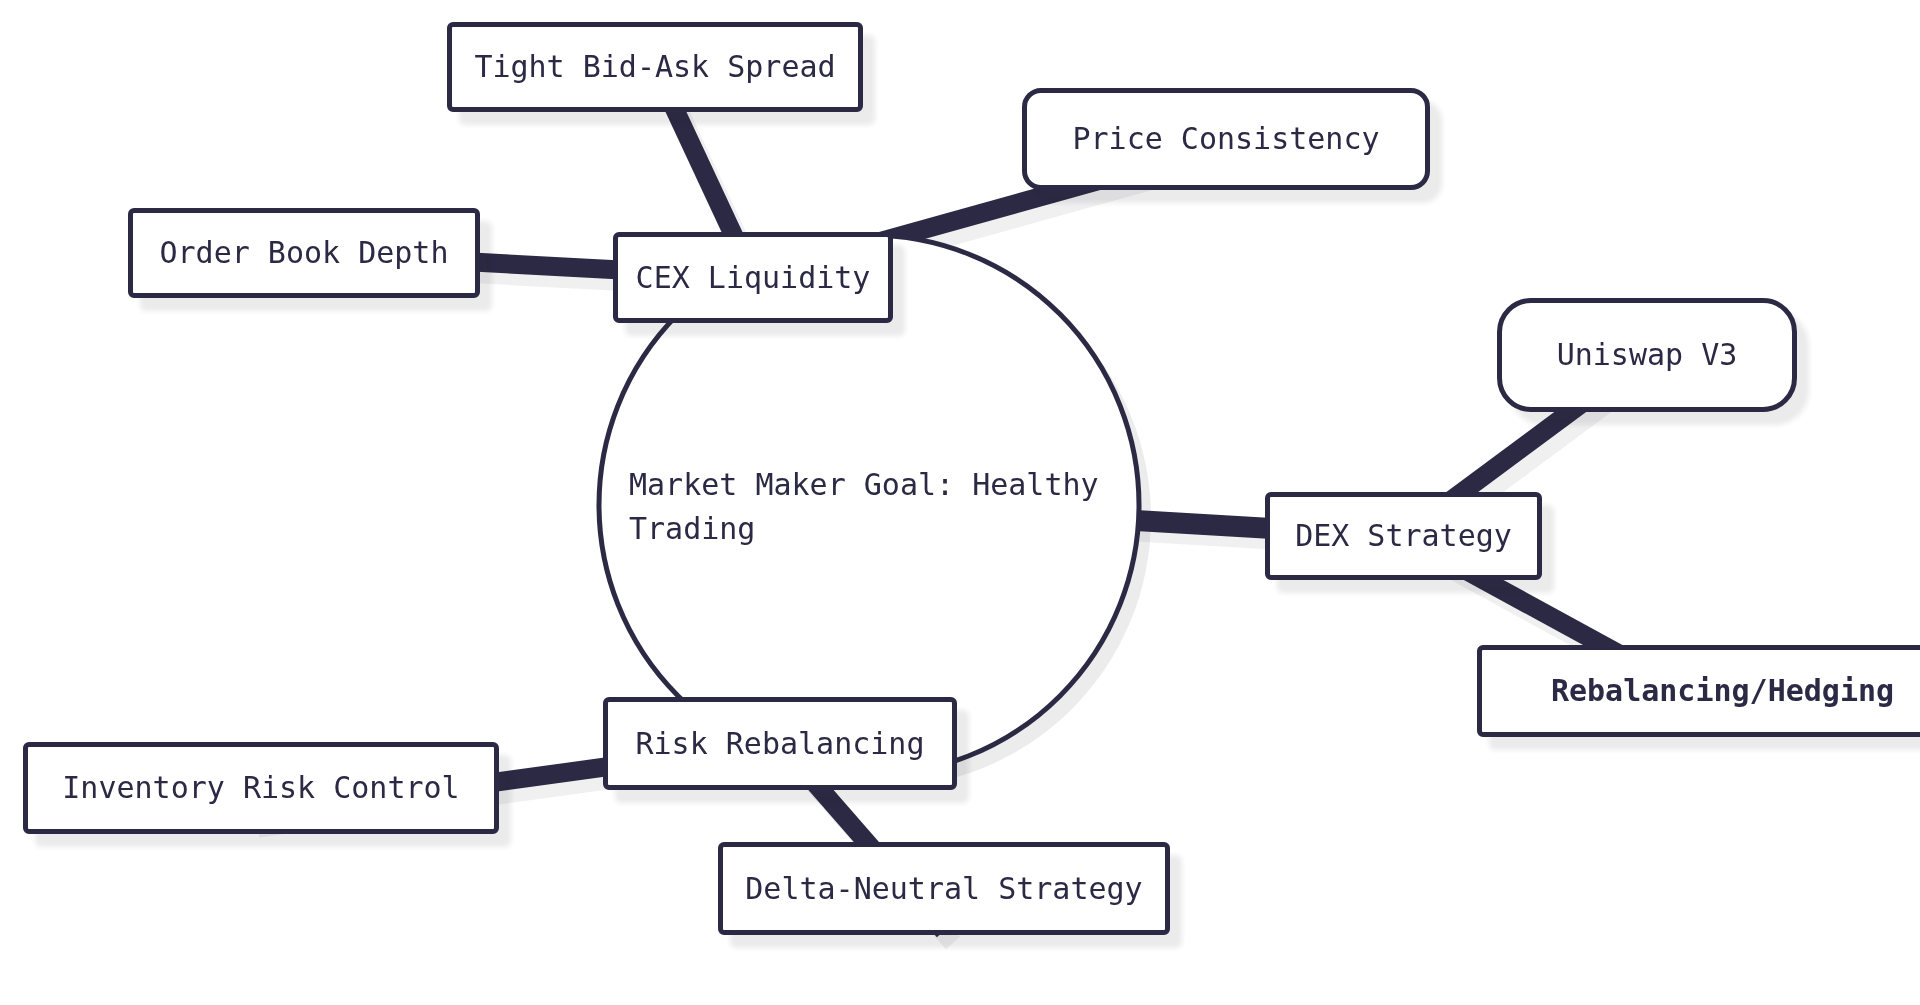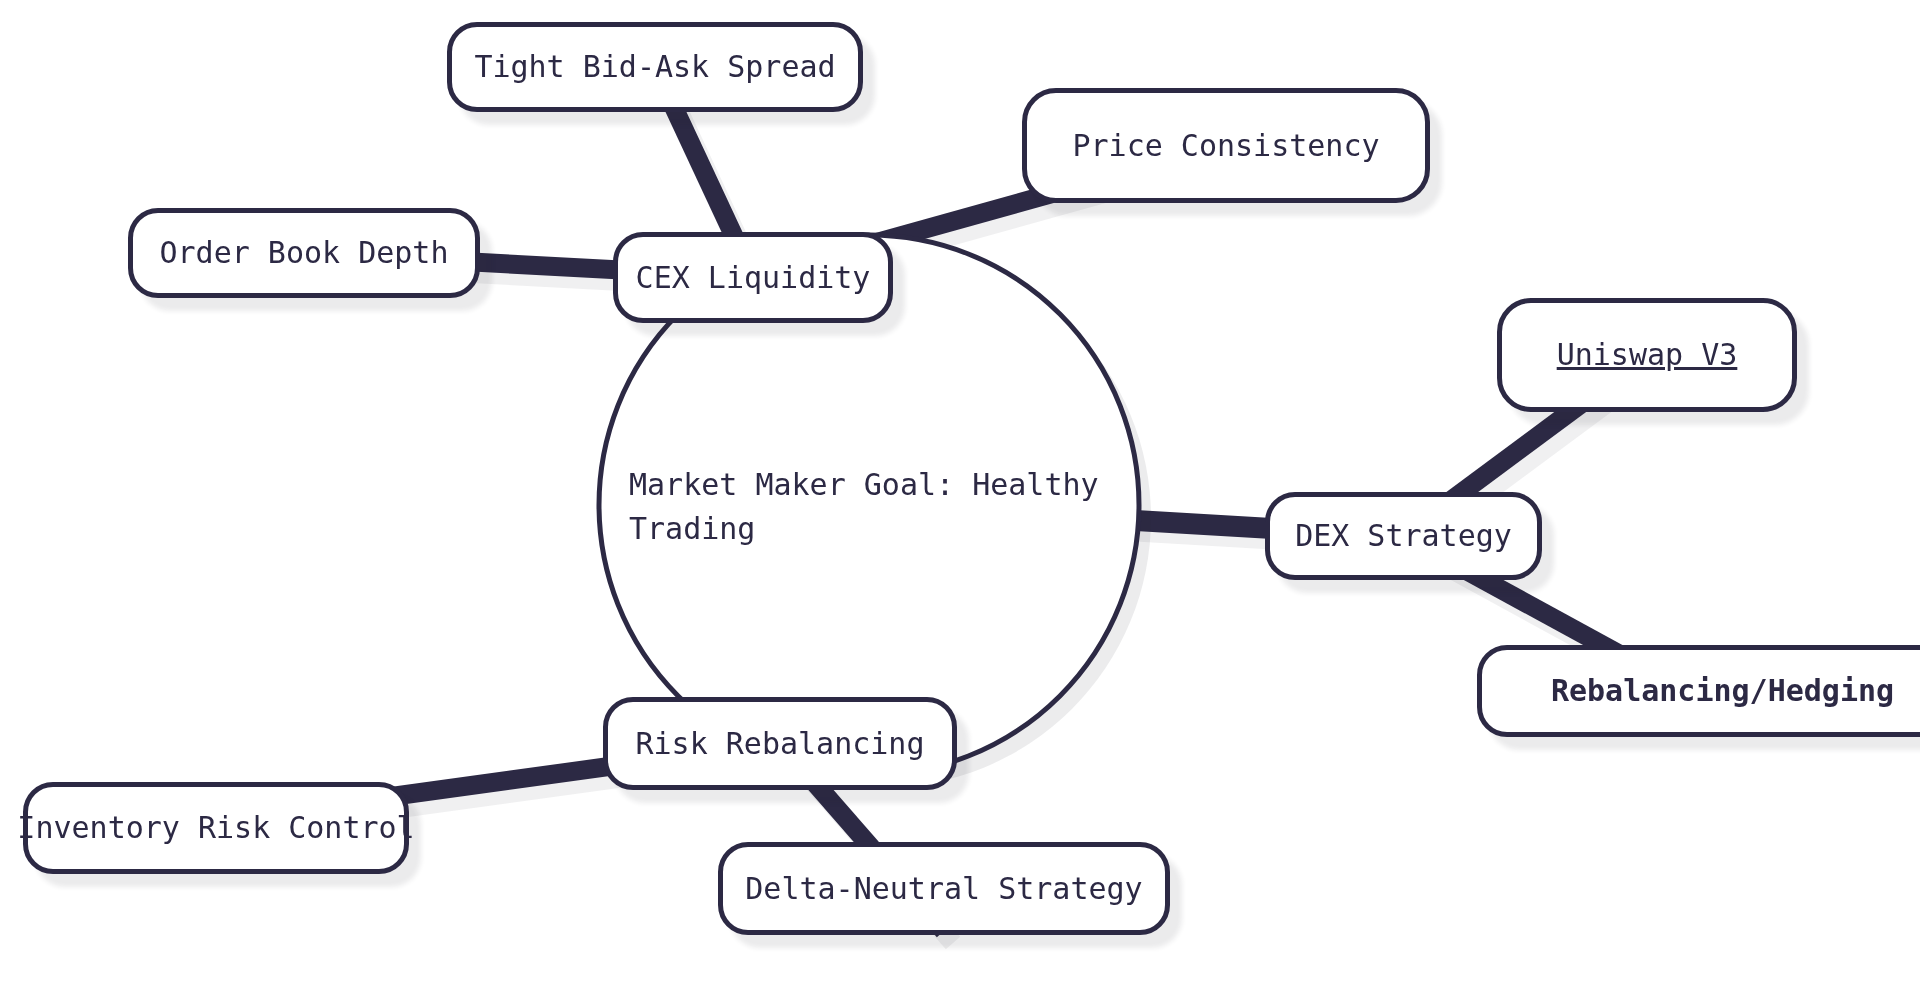--- a/index.html
+++ b/index.html
@@ -55,39 +55,39 @@
   }
   .node {
     position: absolute;
     box-sizing: border-box;
     display: flex;
     align-items: center;
     justify-content: center;
     text-align: center;
     background: #ffffff;
     border: 5px solid #2c2944;
-    border-radius: 30px;
+    border-radius: 6px;
     color: #2c2944;
     font-size: 30px;
     line-height: 34px;
     box-shadow: 12px 13px 5px rgba(33, 33, 46, 0.09);
     z-index: 2;
     white-space: nowrap;
   }
   .node.big { border-radius: 34px; }
 
   #n-tbas { left: 447px;  top: 22px;  width: 416px; height: 90px;  }
-  #n-pc   { left: 1022px; top: 88px;  width: 408px; height: 115px; }
+  #n-pc   { left: 1022px; top: 88px;  width: 408px; height: 102px; border-radius: 19px; }
   #n-obd  { left: 128px;  top: 208px; width: 352px; height: 90px;  }
   #n-cex  { left: 613px;  top: 232px; width: 280px; height: 91px;  }
-  #n-uni  { left: 1497px; top: 298px; width: 300px; height: 114px; text-decoration: underline; }
+  #n-uni  { left: 1497px; top: 298px; width: 300px; height: 114px; }
   #n-dex  { left: 1265px; top: 492px; width: 277px; height: 88px;  }
   #n-reb  { left: 1477px; top: 645px; width: 491px; height: 92px; font-weight: bold;  }
   #n-rm   { left: 603px;  top: 697px; width: 354px; height: 93px;  }
-  #n-irc  { left: 23px;   top: 782px; width: 386px; height: 92px;  }
+  #n-irc  { left: 23px;   top: 742px; width: 476px; height: 92px;  }
   #n-dns  { left: 718px;  top: 842px; width: 452px; height: 93px;  }
 </style>
 </head>
 <body>
 
 <div class="canvas">
 
   <svg width="1920" height="1005" viewBox="0 0 1920 1005">
     <g class="edge-shadow" transform="translate(9,12)">
       <line x1="869" y1="505" x2="753" y2="277"></line>

